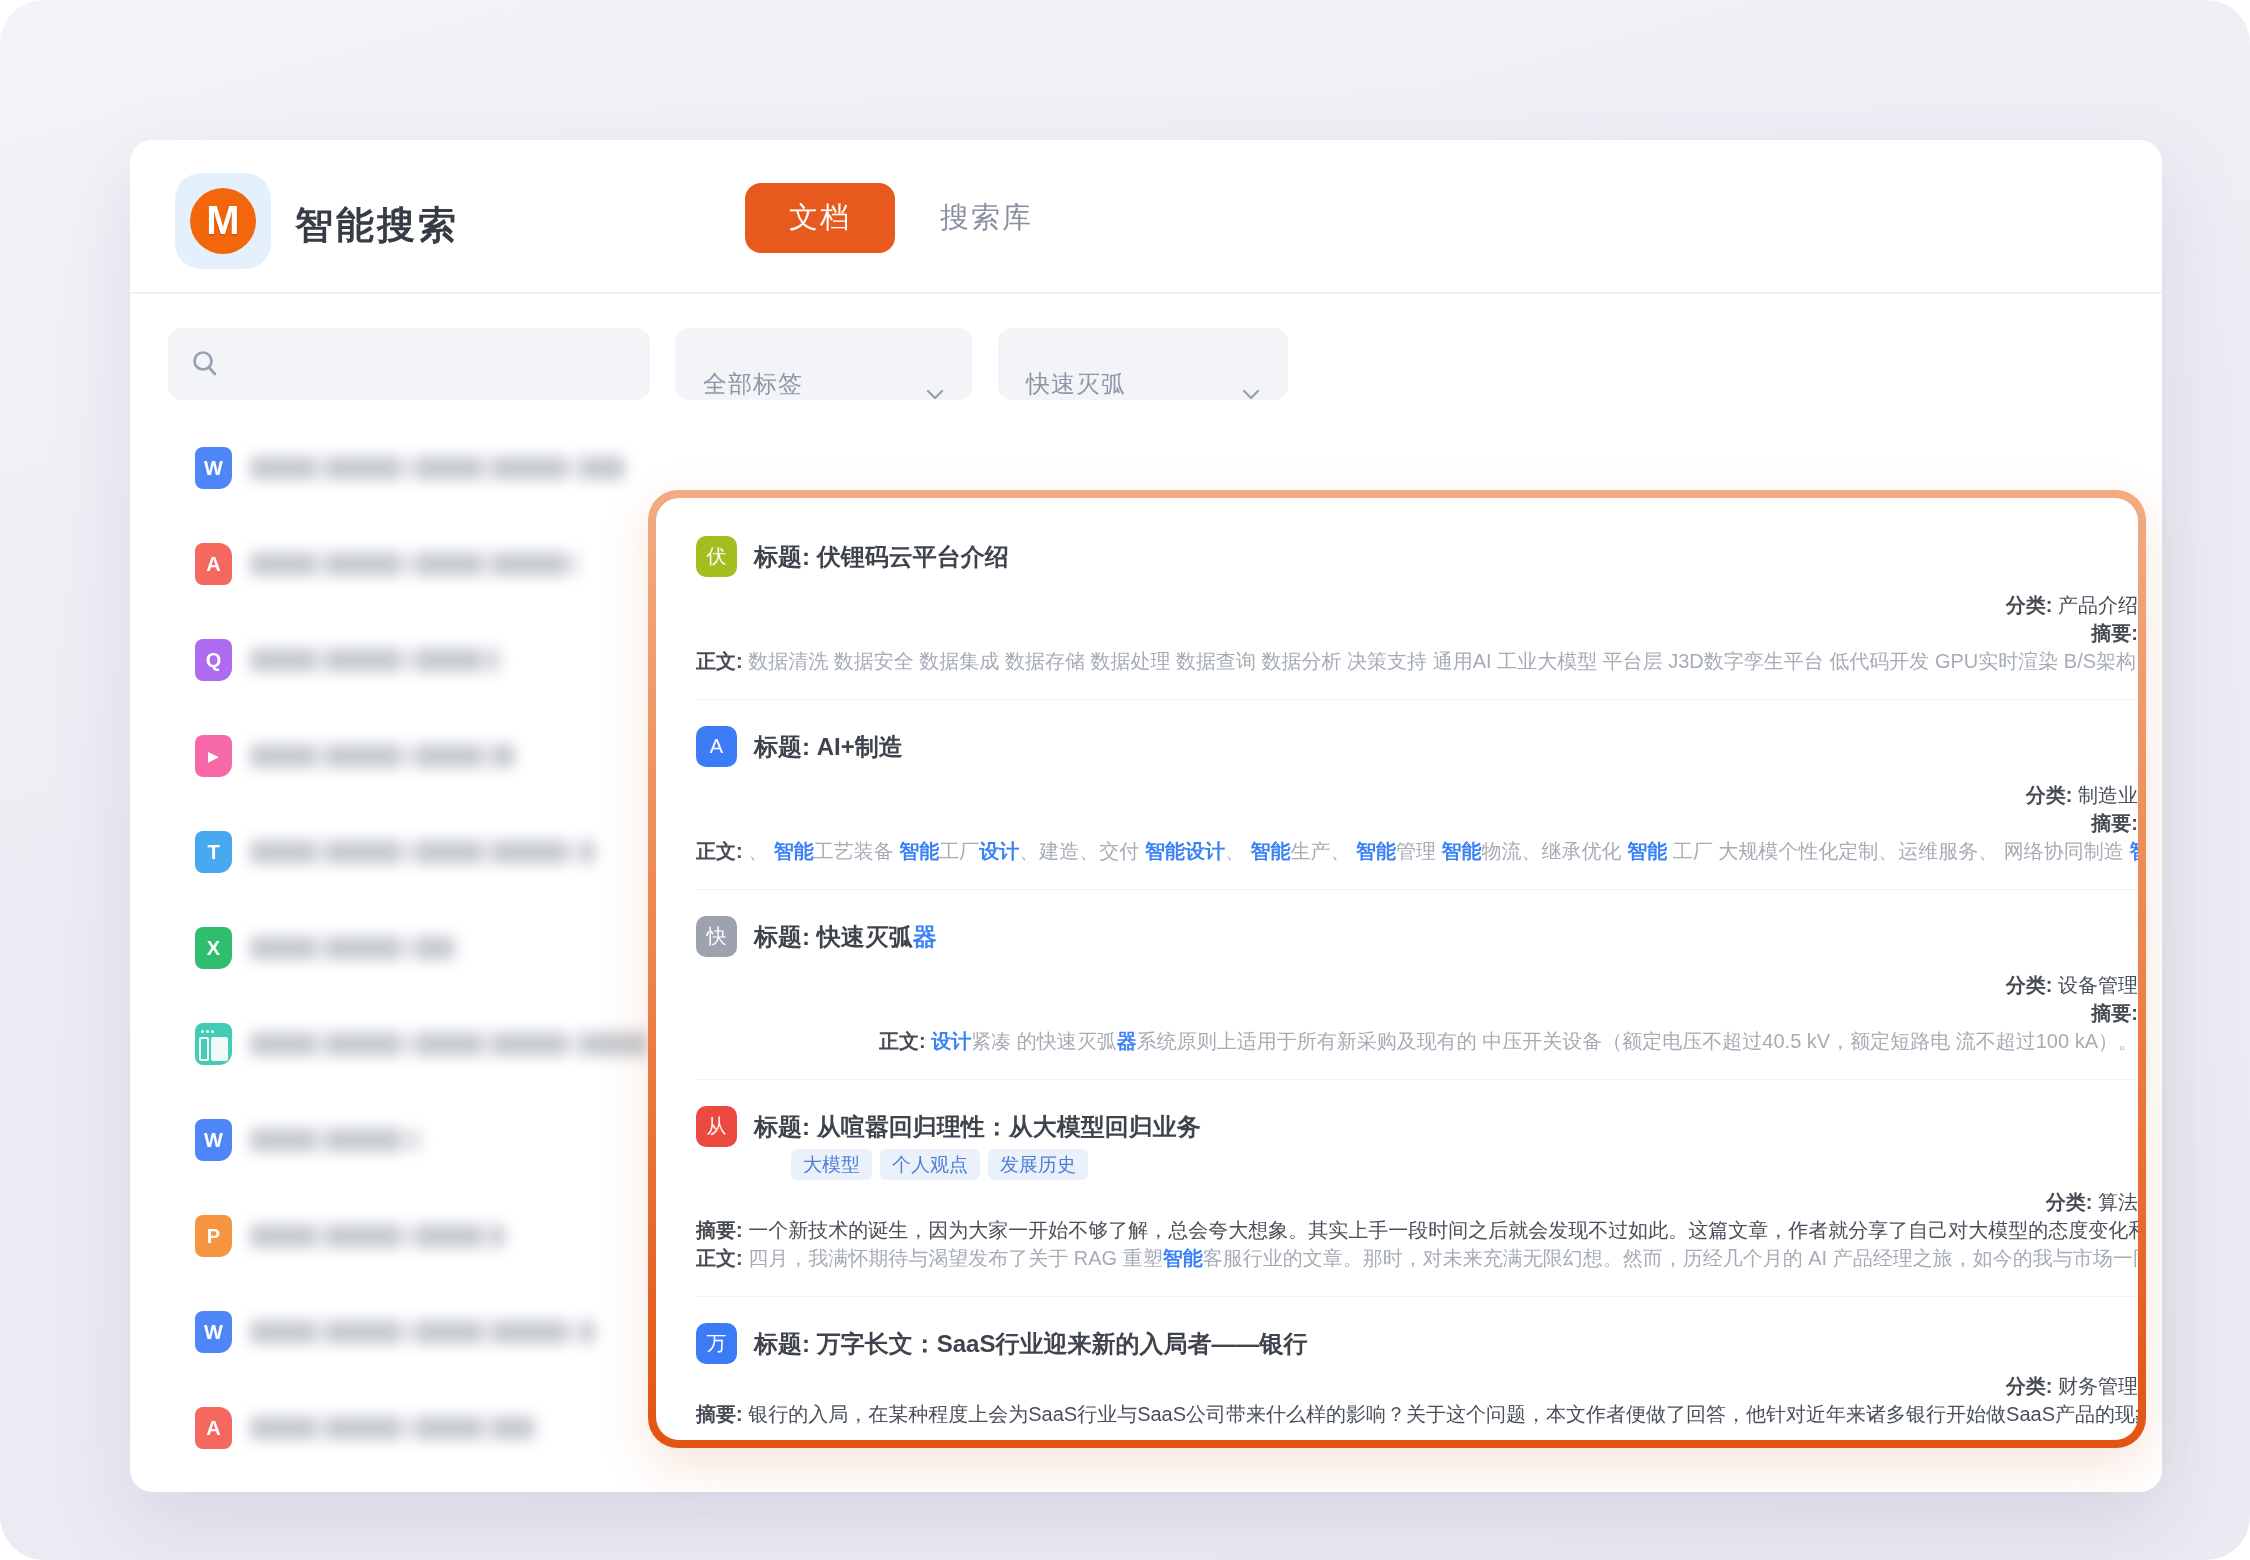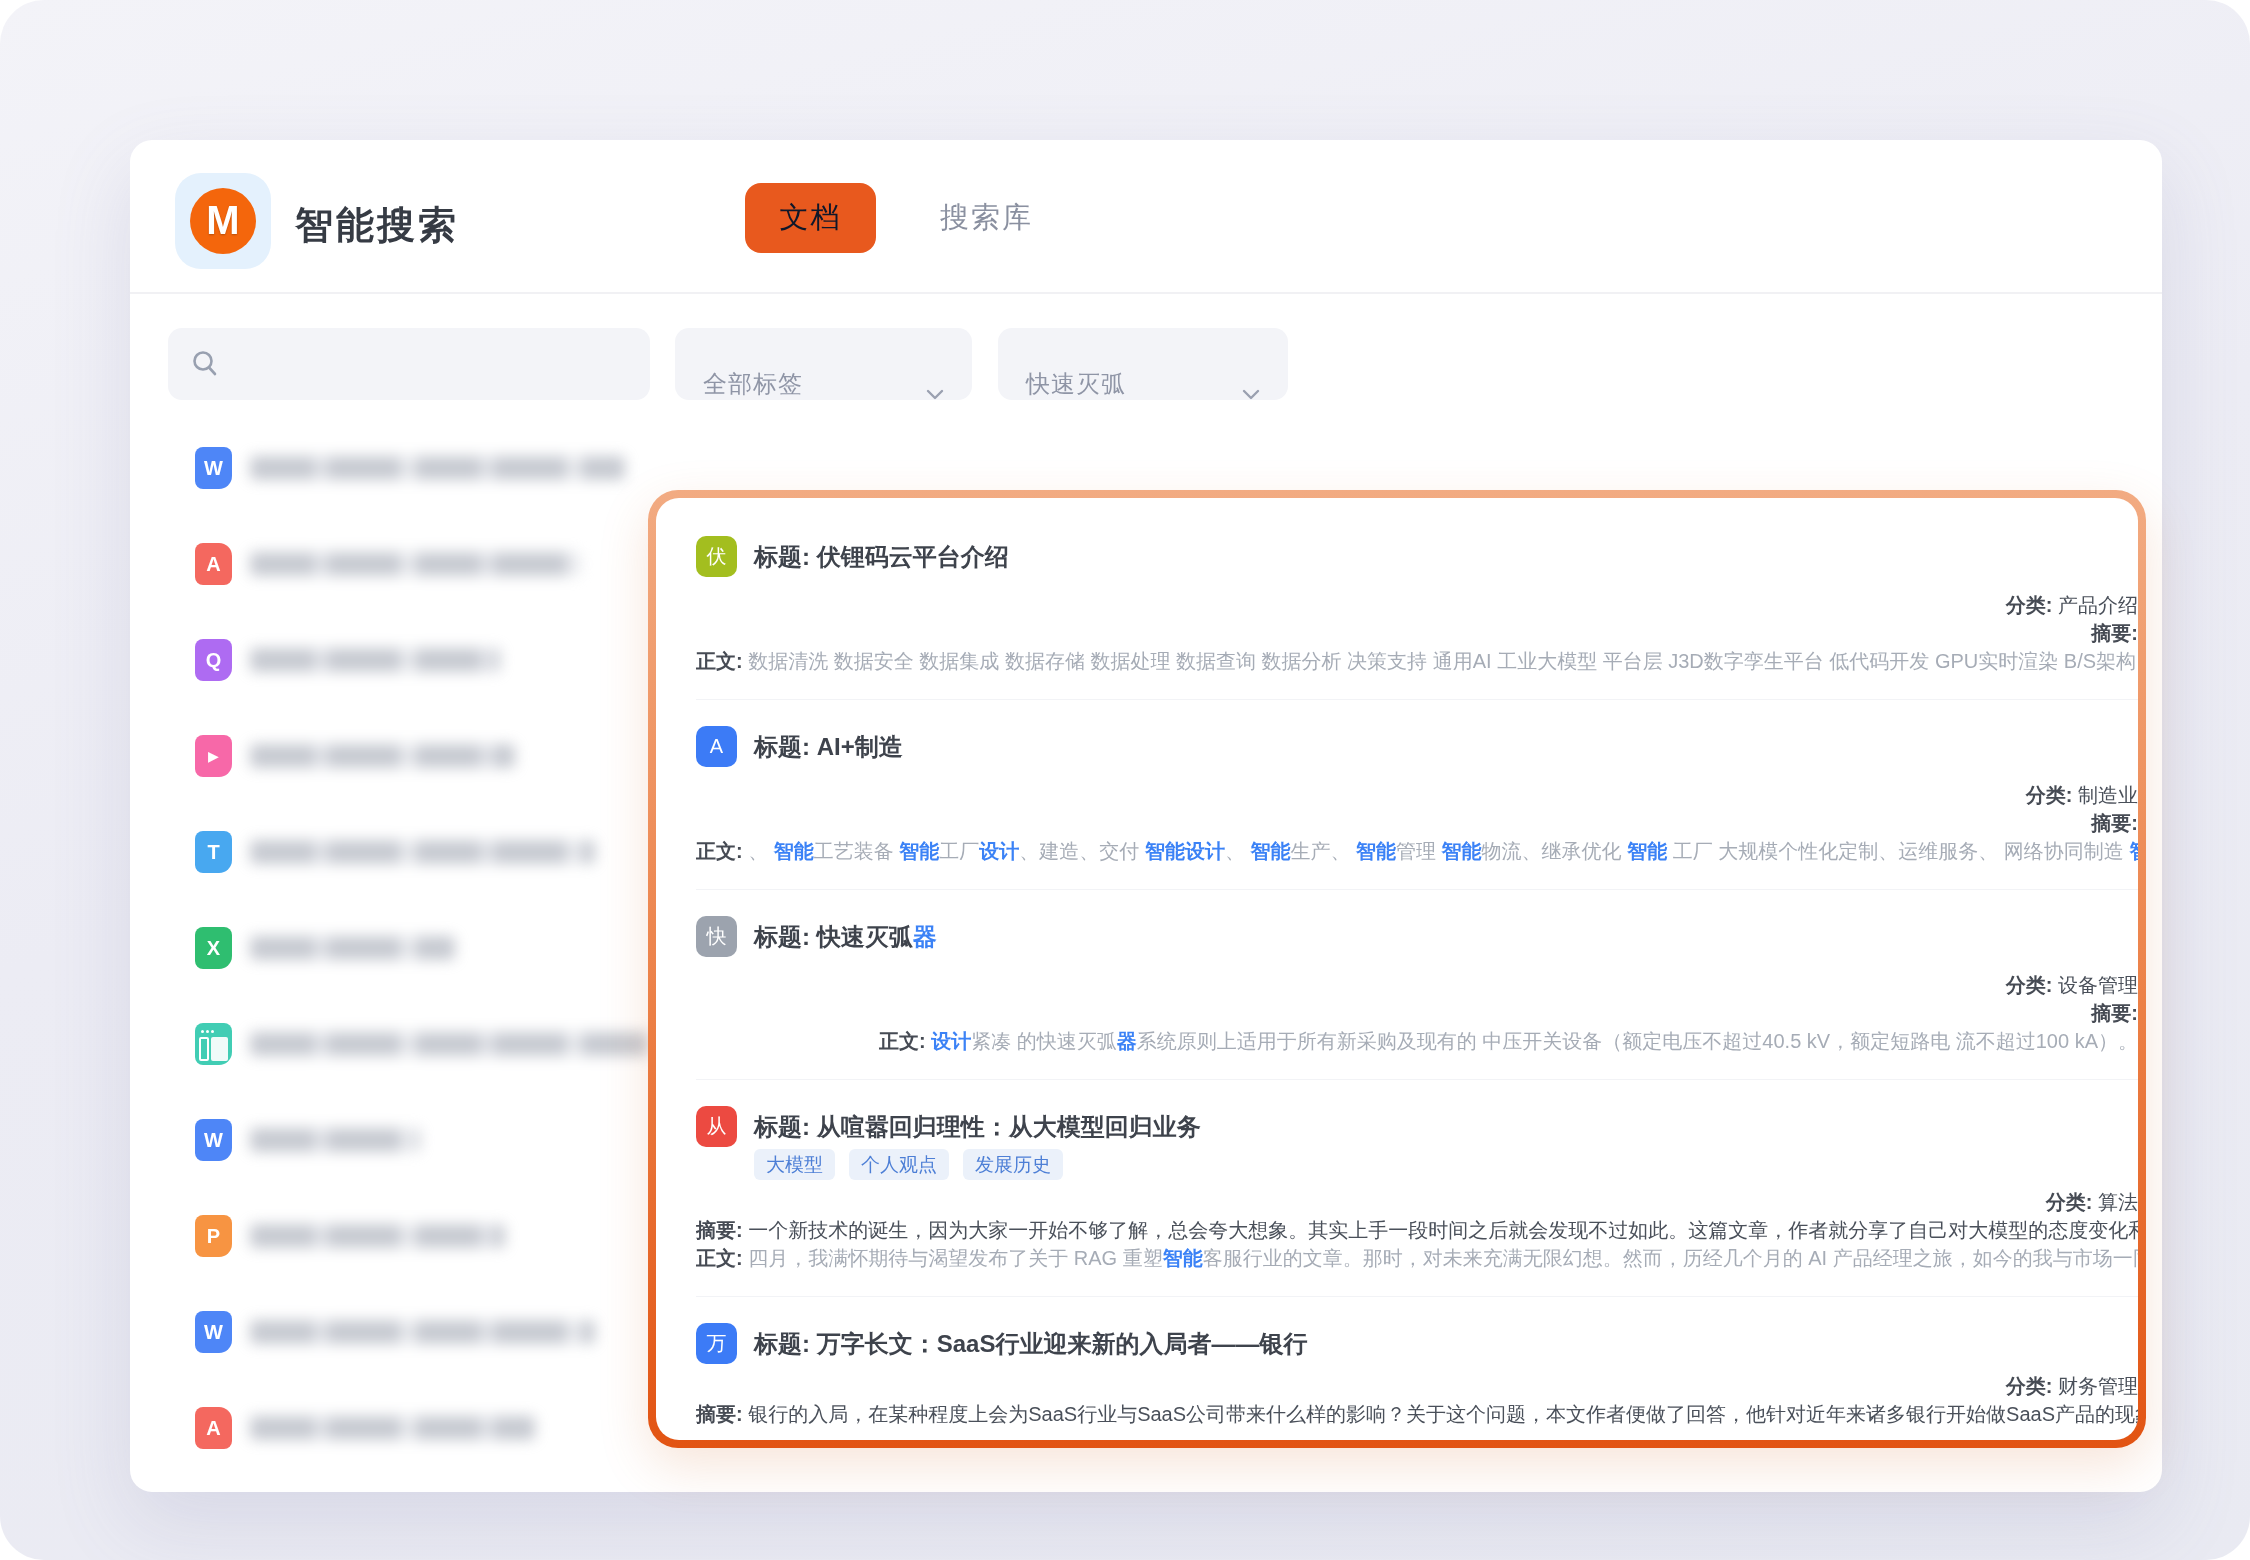--- a/index.html
+++ b/index.html
@@ -14,22 +14,22 @@
 
   
   .logo { position:absolute; left:45px; top:33px; width:96px; height:96px; border-radius:26px;
     background:#e4f1fd; display:flex; align-items:center; justify-content:center; }
   .logo-circle { width:66px; height:66px; border-radius:50%; background:#f4660c;
     display:flex; align-items:center; justify-content:center; }
   .logo-m { color:#ffffff; font-size:40px; font-weight:900;
     text-shadow:0 1px 2px rgba(0,0,0,.25); transform:translateY(-1px); }
   .app-title { position:absolute; left:165px; top:60px; font-size:38px; font-weight:700;
     color:#363b44; letter-spacing:3px; }
-  .tab-active { position:absolute; left:615px; top:43px; width:131px; height:70px;
-    background:#e8591e; border-radius:16px; color:#0f172a; font-size:29px;
+  .tab-active { position:absolute; left:615px; top:43px; width:150px; height:70px;
+    background:#e8591e; border-radius:16px; color:#ffffff; font-size:29px;
     display:flex; align-items:center; justify-content:center; letter-spacing:2px; cursor:pointer; border:none; }
   .tab-inactive { position:absolute; left:800px; top:43px; height:70px; padding:0 10px;
     color:#8a90a0; font-size:29px; display:flex; align-items:center; letter-spacing:2px; cursor:pointer;
     background:none; border:none; }
   .header-divider { position:absolute; left:0; top:152px; width:100%; height:2px; background:#f1f1f4; }
 
   
   .search-box { position:absolute; left:38px; top:188px; width:482px; height:72px;
     background:#f3f4f8; border-radius:14px; display:flex; align-items:center; padding:0 22px; }
   .search-box input { flex:1; border:none; outline:none; background:transparent;
@@ -64,21 +64,21 @@
   .results-inner { width:100%; height:100%; background:#ffffff; border-radius:23px;
     padding:12px 0 0 40px; overflow:hidden; }
   .result { padding:26px 0 24px 0; border-bottom:1px solid #f2f3f6; }
   .result:last-child { border-bottom:none; }
   .result-head { display:flex; align-items:center; gap:17px; margin-bottom:14px; }
   .result-head.has-tags { align-items:flex-start; margin-bottom:8px; }
   .avatar { width:41px; height:41px; border-radius:10px; flex:0 0 41px;
     display:flex; align-items:center; justify-content:center;
     color:#ffffff; font-size:20px; font-weight:400; }
   .rtitle { font-size:24px; font-weight:700; color:#3e434c; line-height:41px; white-space:nowrap; }
-  .tags { display:flex; gap:14px; margin-top:2px; }
+  .tags { display:flex; gap:8px; margin-top:2px;margin-left:37px; }
   .tag { background:#ebf1fa; color:#4d7fd6; font-size:19px; line-height:31px;
     padding:0 12px; border-radius:6px; white-space:nowrap; cursor:pointer; }
   .meta { font-size:20px; line-height:28px; white-space:nowrap; overflow:hidden; color:#4a505a;text-align:right; }
   .meta .lbl { font-weight:700; color:#464b54; }
   .meta.body-line { color:#a6acb6; }
   .hl { color:#3b82f6; font-weight:700; }
 </style>
 </head>
 <body>
 

